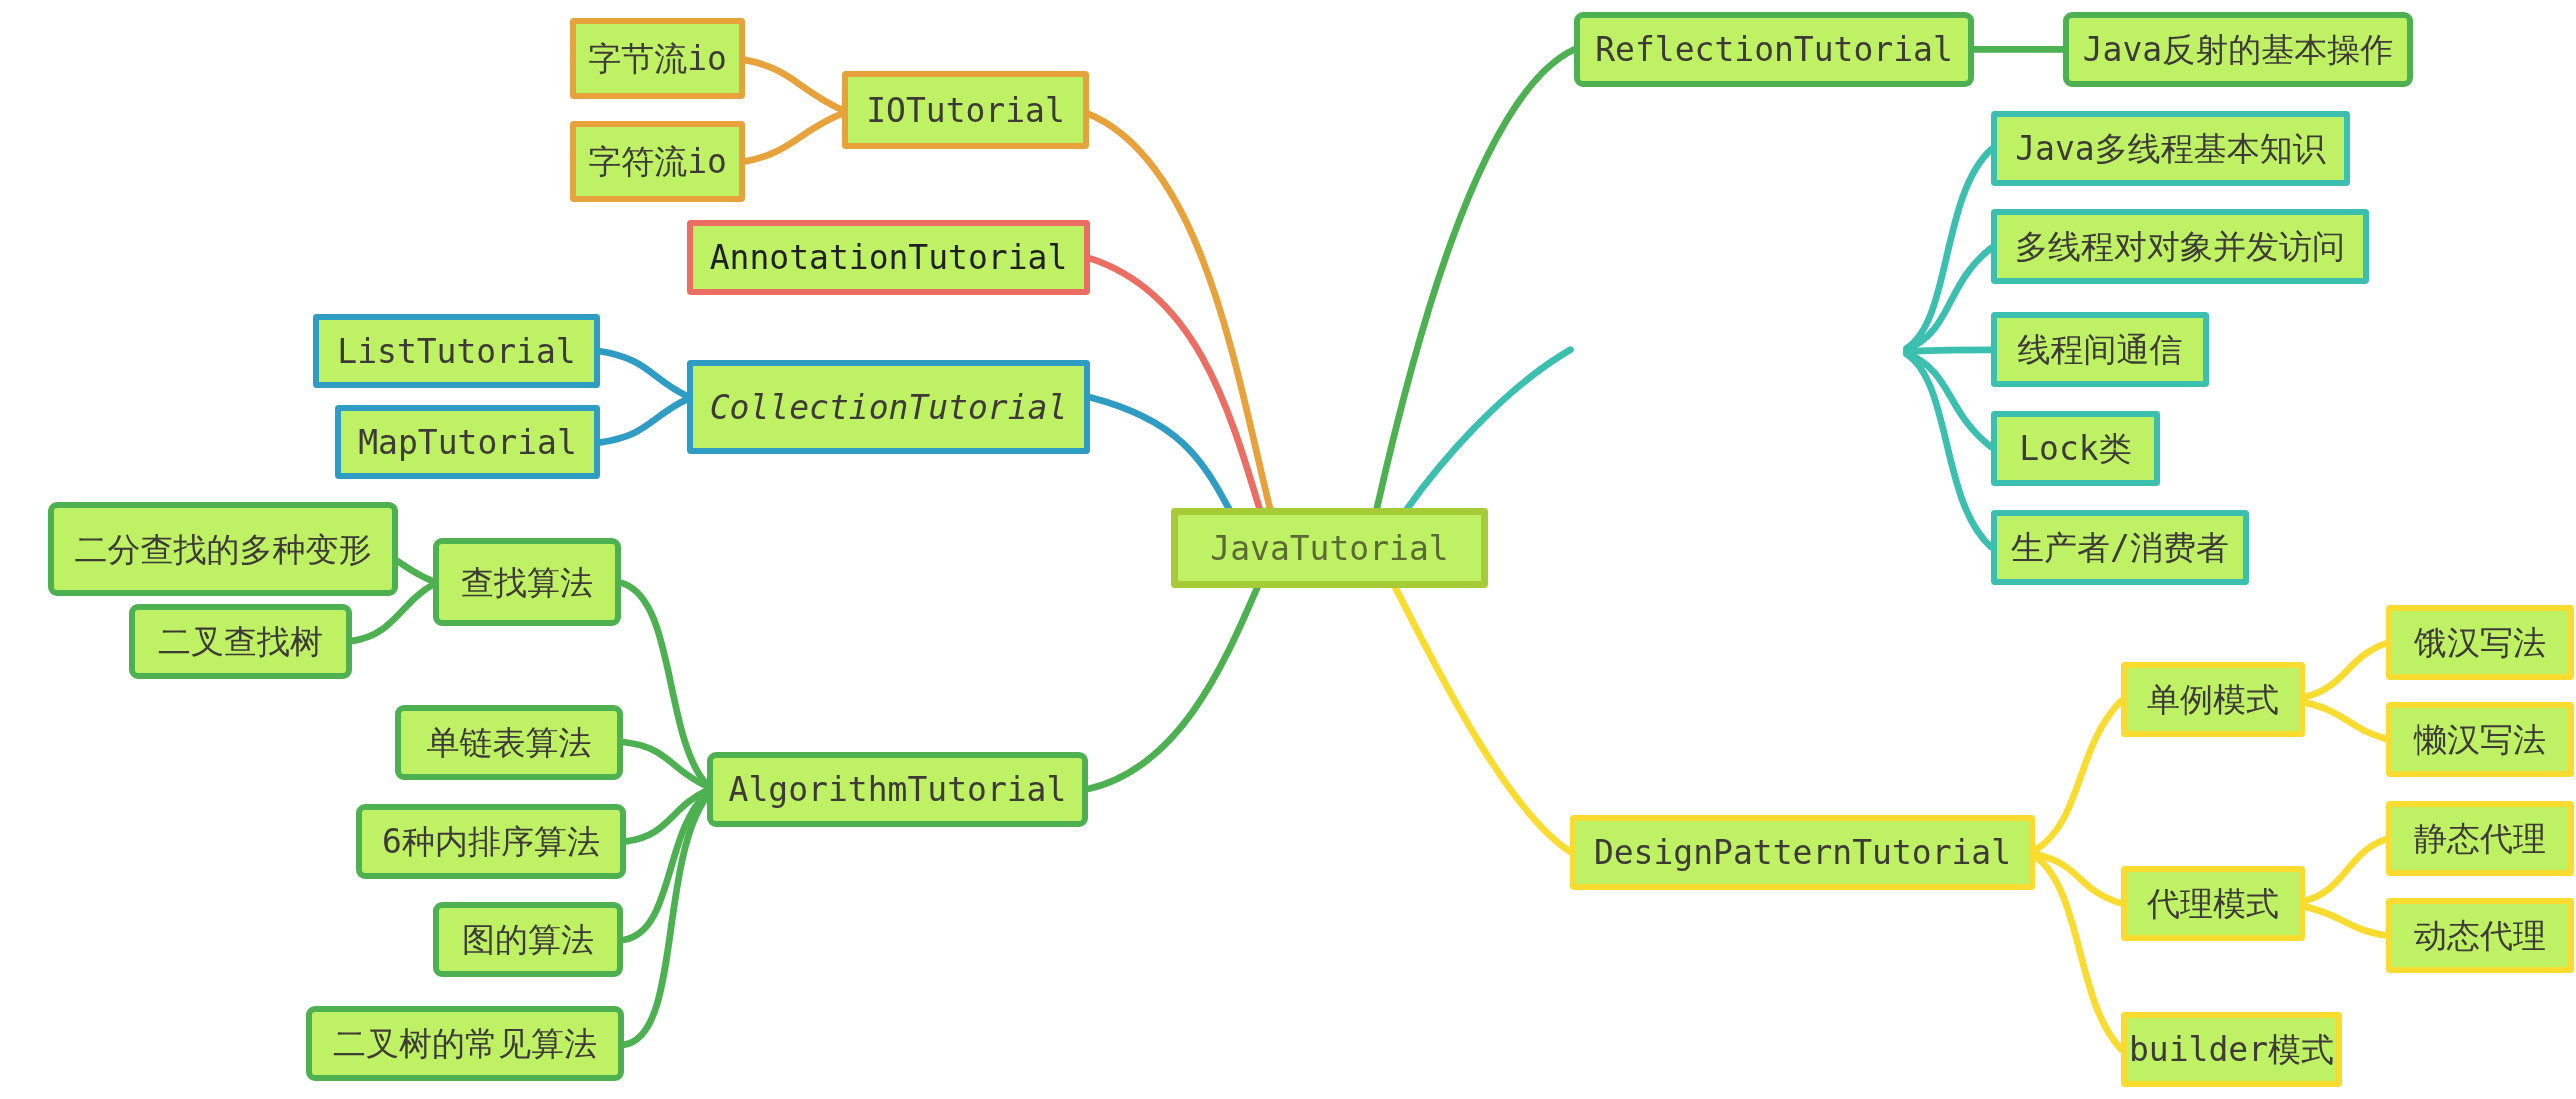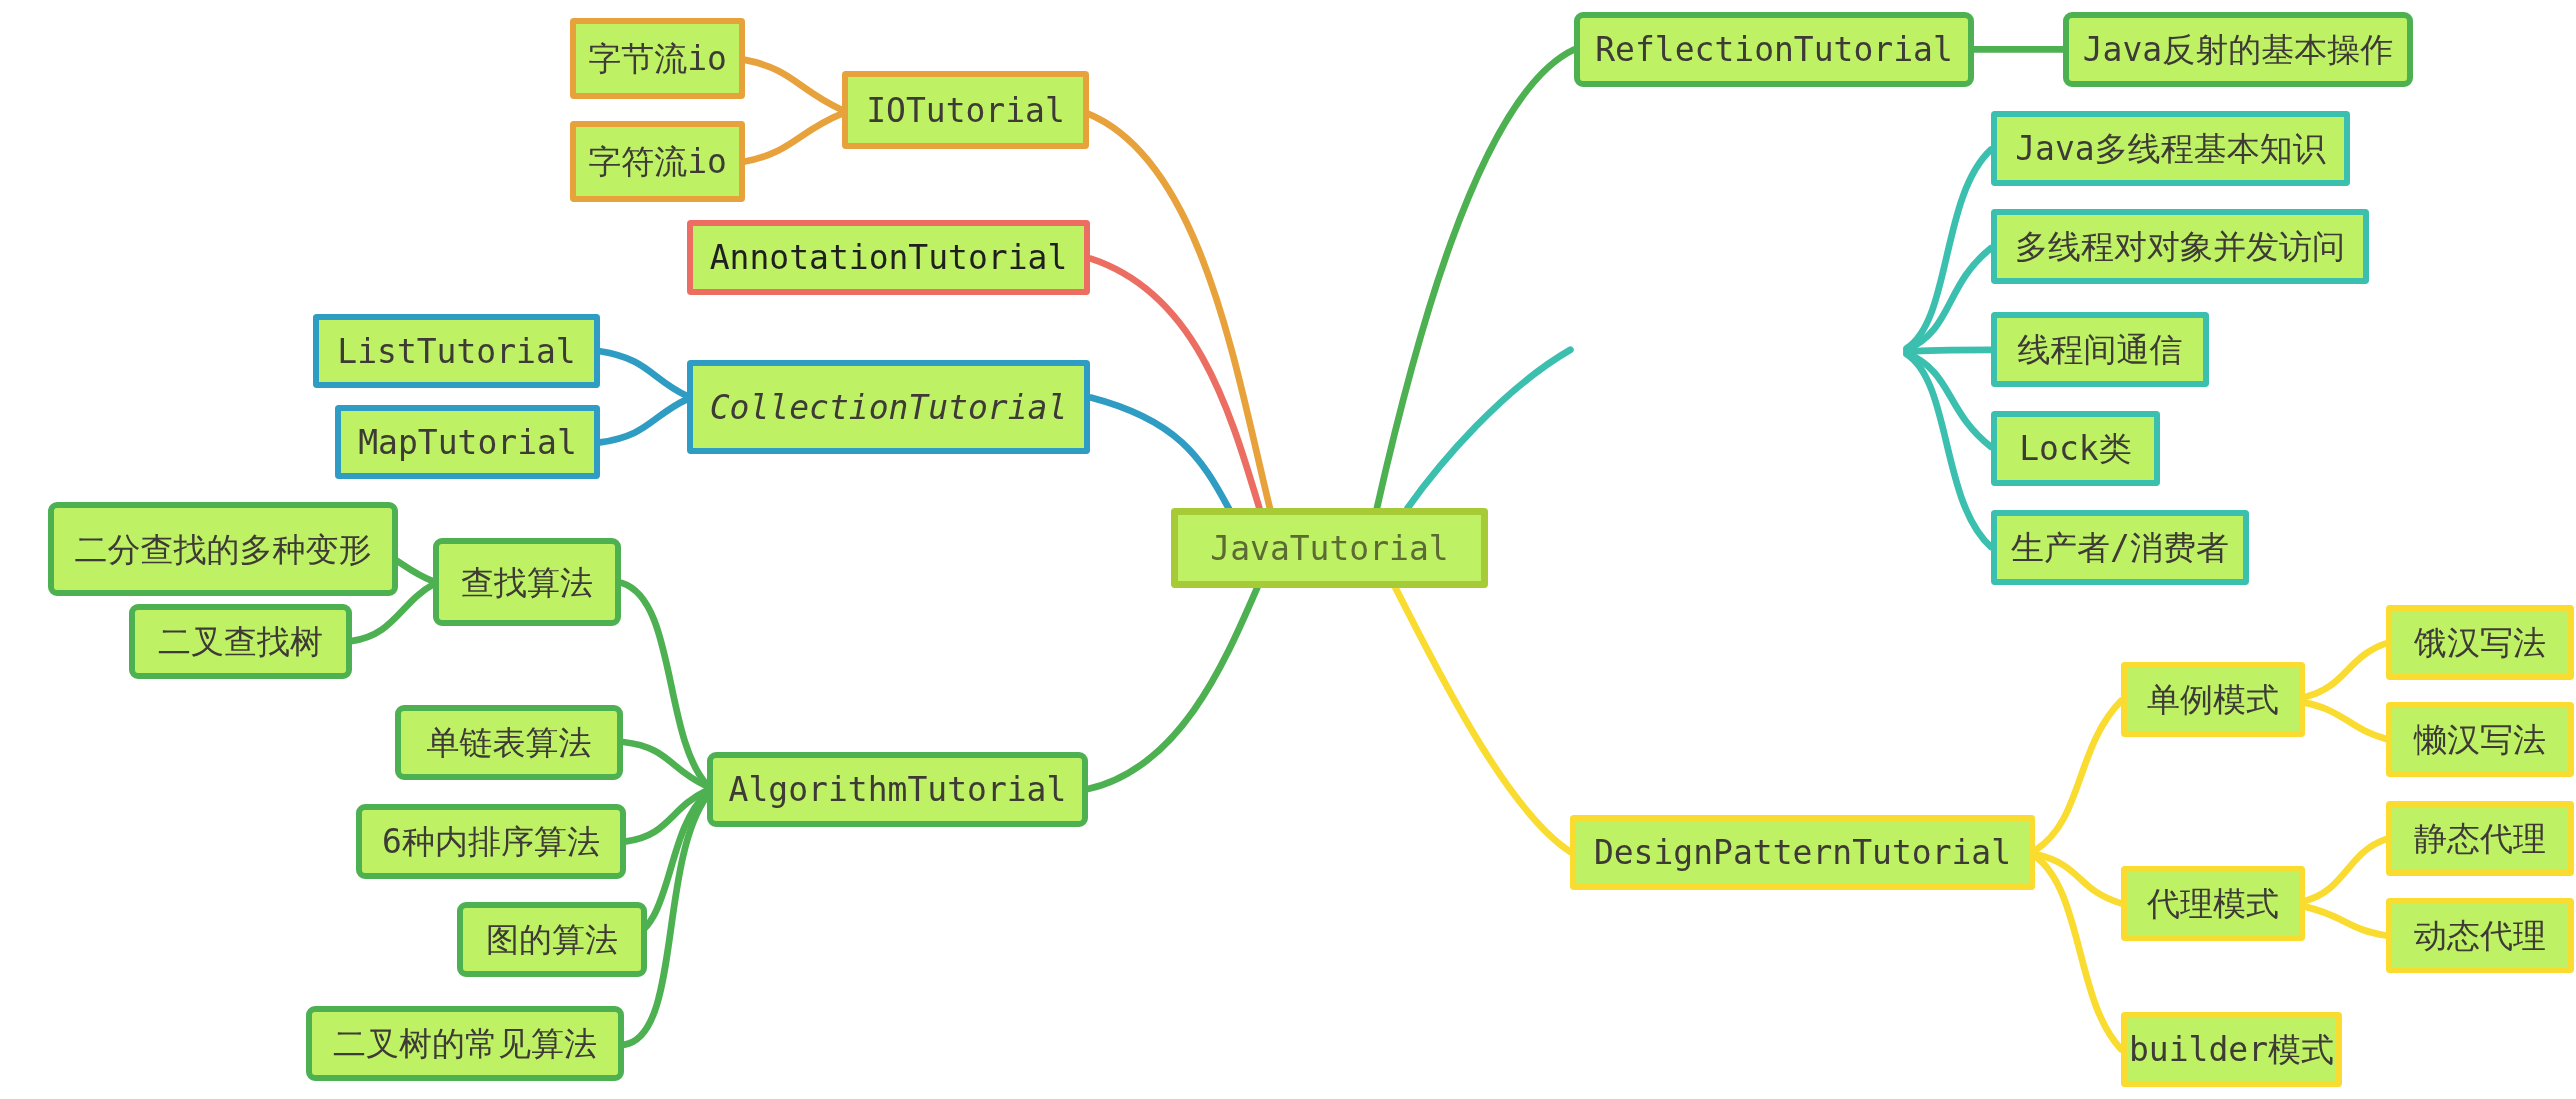--- a/index.html
+++ b/index.html
@@ -94,21 +94,21 @@
   <div class="node node--collection" style="left:687px;top:360px;width:403px;height:94px;font-style:italic;">CollectionTutorial</div>
   <div class="node node--collection" style="left:313px;top:314px;width:287px;height:74px;">ListTutorial</div>
   <div class="node node--collection" style="left:335px;top:405px;width:265px;height:74px;">MapTutorial</div>
 
   <div class="node node--green" style="left:707px;top:752px;width:381px;height:75px;">AlgorithmTutorial</div>
   <div class="node node--green" style="left:433px;top:538px;width:188px;height:88px;">查找算法</div>
   <div class="node node--green" style="left:2px;top:502px;width:350px;height:94px;margin-left:46px;">二分查找的多种变形</div>
   <div class="node node--green" style="left:129px;top:604px;width:223px;height:75px;">二叉查找树</div>
   <div class="node node--green" style="left:395px;top:705px;width:228px;height:75px;">单链表算法</div>
   <div class="node node--green" style="left:356px;top:804px;width:270px;height:75px;">6种内排序算法</div>
-  <div class="node node--green" style="left:457px;top:902px;width:190px;height:75px;">图的算法</div>
+  <div class="node node--green" style="left:433px;top:902px;width:190px;height:75px;">图的算法</div>
   <div class="node node--green" style="left:306px;top:1006px;width:318px;height:75px;">二叉树的常见算法</div>
 
   <div class="node node--green" style="left:1574px;top:12px;width:400px;height:75px;">ReflectionTutorial</div>
   <div class="node node--green" style="left:2063px;top:12px;width:350px;height:75px;">Java反射的基本操作</div>
 
   <div class="node node--thread" style="left:1991px;top:111px;width:359px;height:75px;">Java多线程基本知识</div>
   <div class="node node--thread" style="left:1991px;top:209px;width:378px;height:75px;">多线程对对象并发访问</div>
   <div class="node node--thread" style="left:1991px;top:312px;width:218px;height:75px;">线程间通信</div>
   <div class="node node--thread" style="left:1991px;top:411px;width:169px;height:75px;">Lock类</div>
   <div class="node node--thread" style="left:1991px;top:510px;width:258px;height:75px;">生产者/消费者</div>

